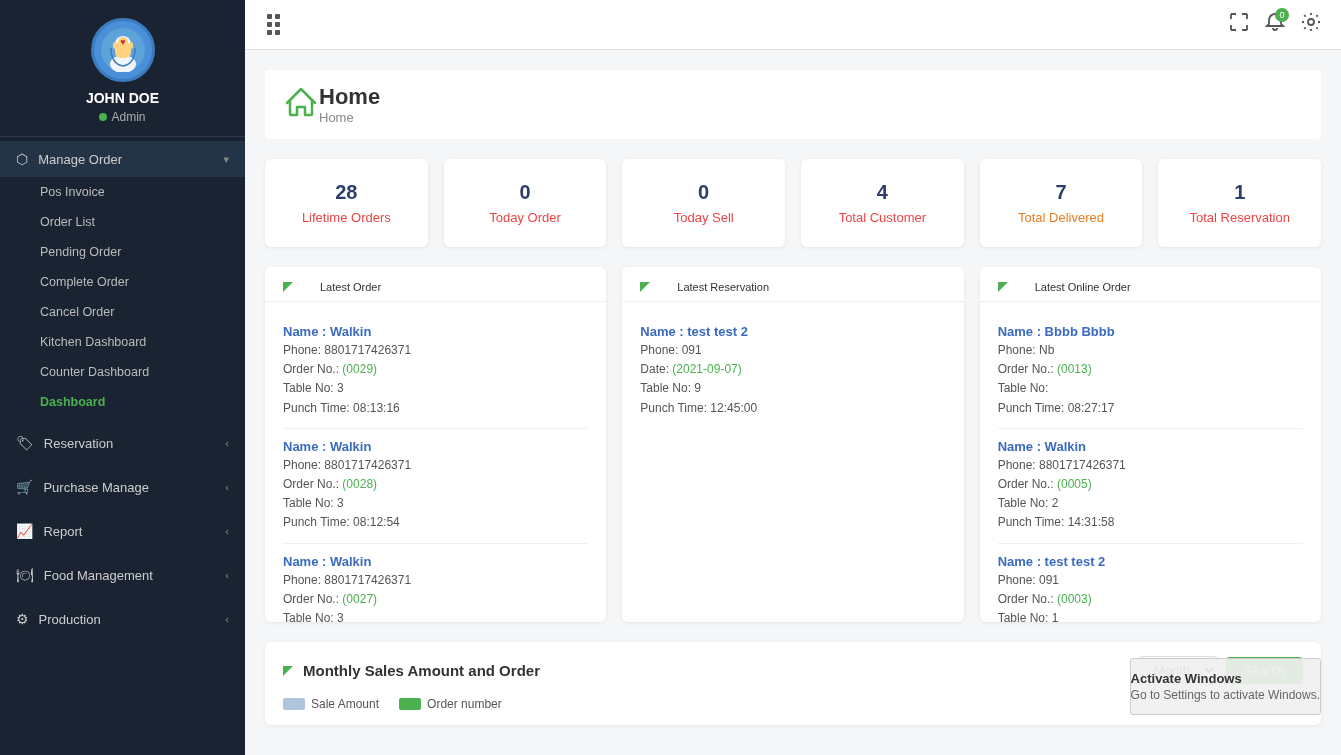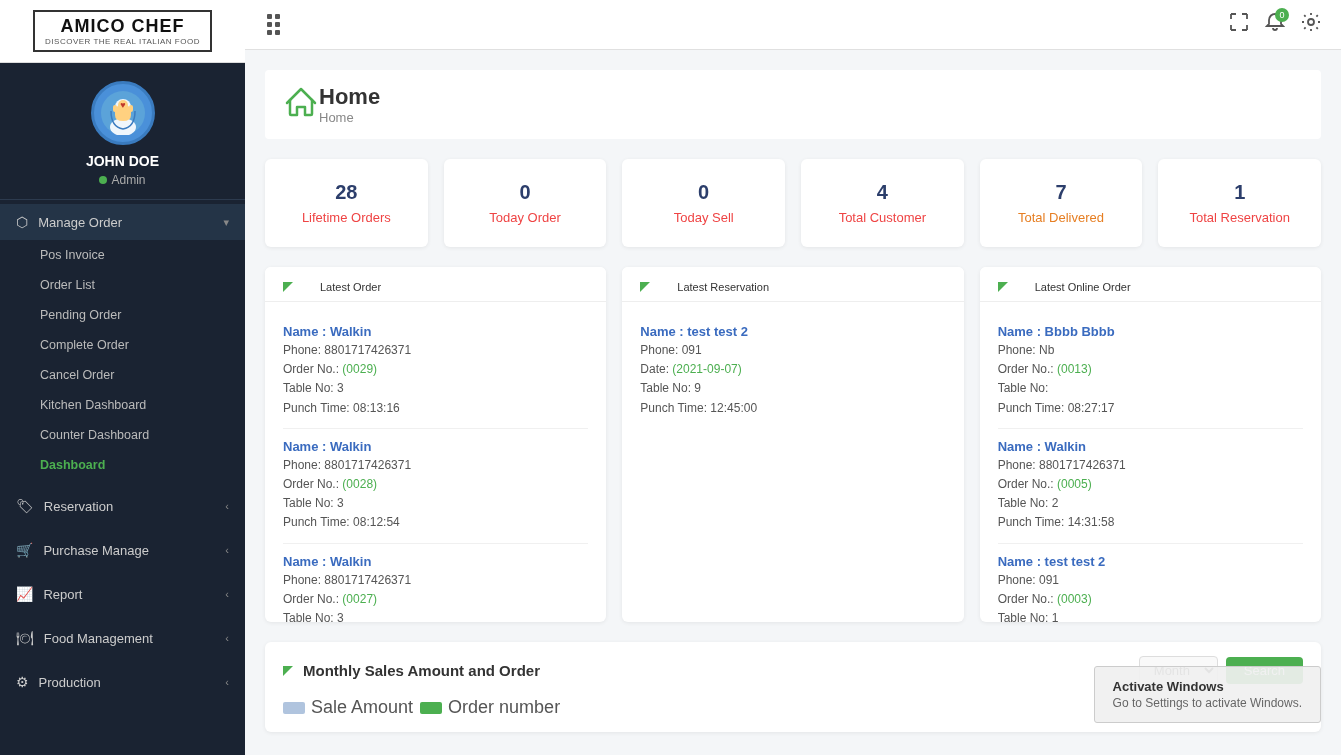--- a/index.html
+++ b/index.html
@@ -296,60 +296,54 @@
       background: #4caf50;
       color: #fff;
       border: none;
       padding: 6px 18px;
       border-radius: 4px;
       font-size: 13px;
       cursor: pointer;
     }
     .legend-row {
       display: flex;
-      gap: 7px;
+      gap: 20px;
       align-items: flex-end;
-      font-size: 18px;
+      font-size: 12px;
       color: #555;
     }
     .legend-item { display: flex; align-items: center; gap: 6px; }
     .legend-color { width: 22px; height: 12px; border-radius: 2px; }
     .legend-blue { background: #b0c4de; }
     .legend-green { background: #4caf50; }
 
     
     .activate-overlay {
       position: fixed;
-      bottom: 32px;
+      bottom: 40px;
       right: 20px;
       background: rgba(240,240,240,0.92);
       border: 1px solid #ccc;
-      padding: 12px 18px;
+      padding: 12px 0;
       font-size: 12px;
       color: #666;
       border-radius: 3px;
       z-index: 999;
     }
     .activate-overlay strong {
       display: block;
       font-size: 13px;
       color: #333;
       margin-bottom: 2px;
     }
   </style>
 </head>
 <body>
 
 <div class="sidebar">
-  <div class="sidebar-logo">
-    <div class="logo-box">
-      <div class="logo-title">AMICO CHEF</div>
-      <div class="logo-sub">DISCOVER THE REAL ITALIAN FOOD</div>
-    </div>
-  </div>
   <div class="sidebar-user">
     <div class="avatar-circle">
       <svg width="44" height="44" viewBox="0 0 44 44" xmlns="http://www.w3.org/2000/svg">
         <circle cx="22" cy="22" r="22" fill="#5ba3d9"></circle>
         <circle cx="22" cy="16" r="8" fill="#fff" opacity="0.9"></circle>
         <ellipse cx="22" cy="36" rx="13" ry="9" fill="#fff" opacity="0.9"></ellipse>
         <circle cx="22" cy="14" r="5" fill="#ffd180"></circle>
         <path d="M14 20 Q14 14 22 14 Q30 14 30 20 L30 24 Q30 30 22 30 Q14 30 14 24 Z" fill="#ffd180"></path>
         <rect x="12" y="14" width="4" height="7" rx="2" fill="#ffd180"></rect>
         <rect x="28" y="14" width="4" height="7" rx="2" fill="#ffd180"></rect>

